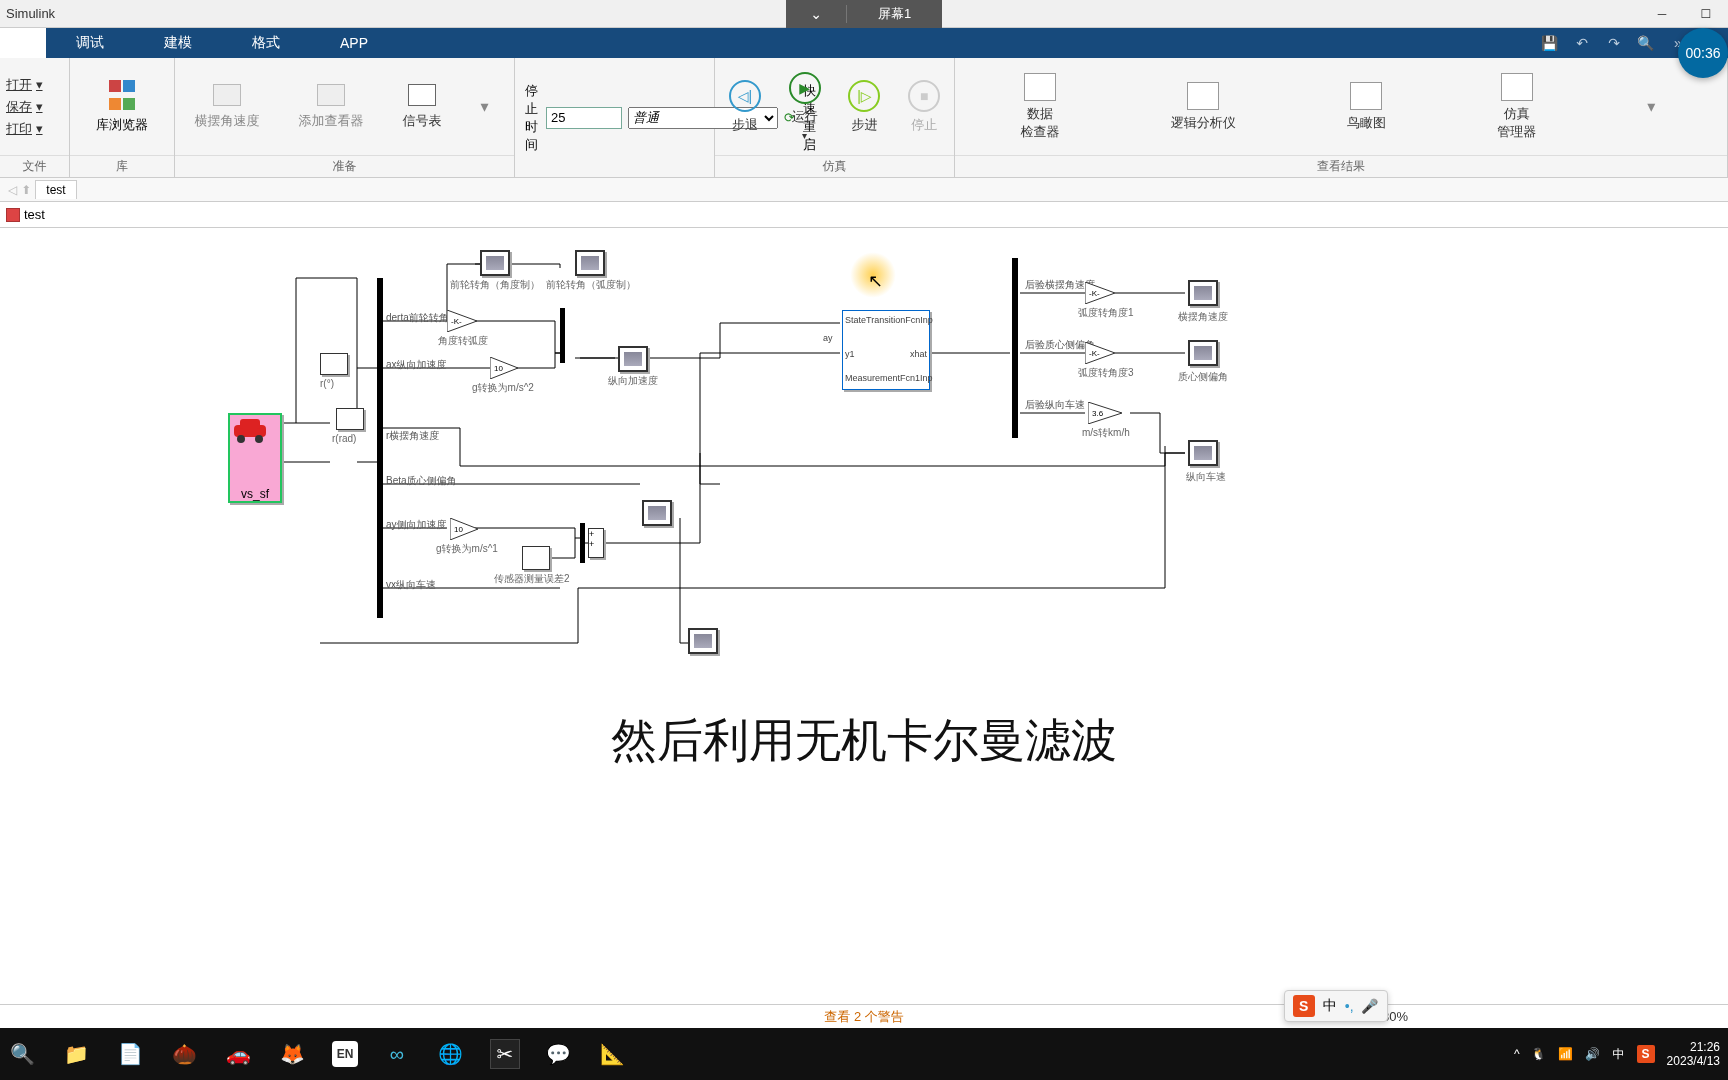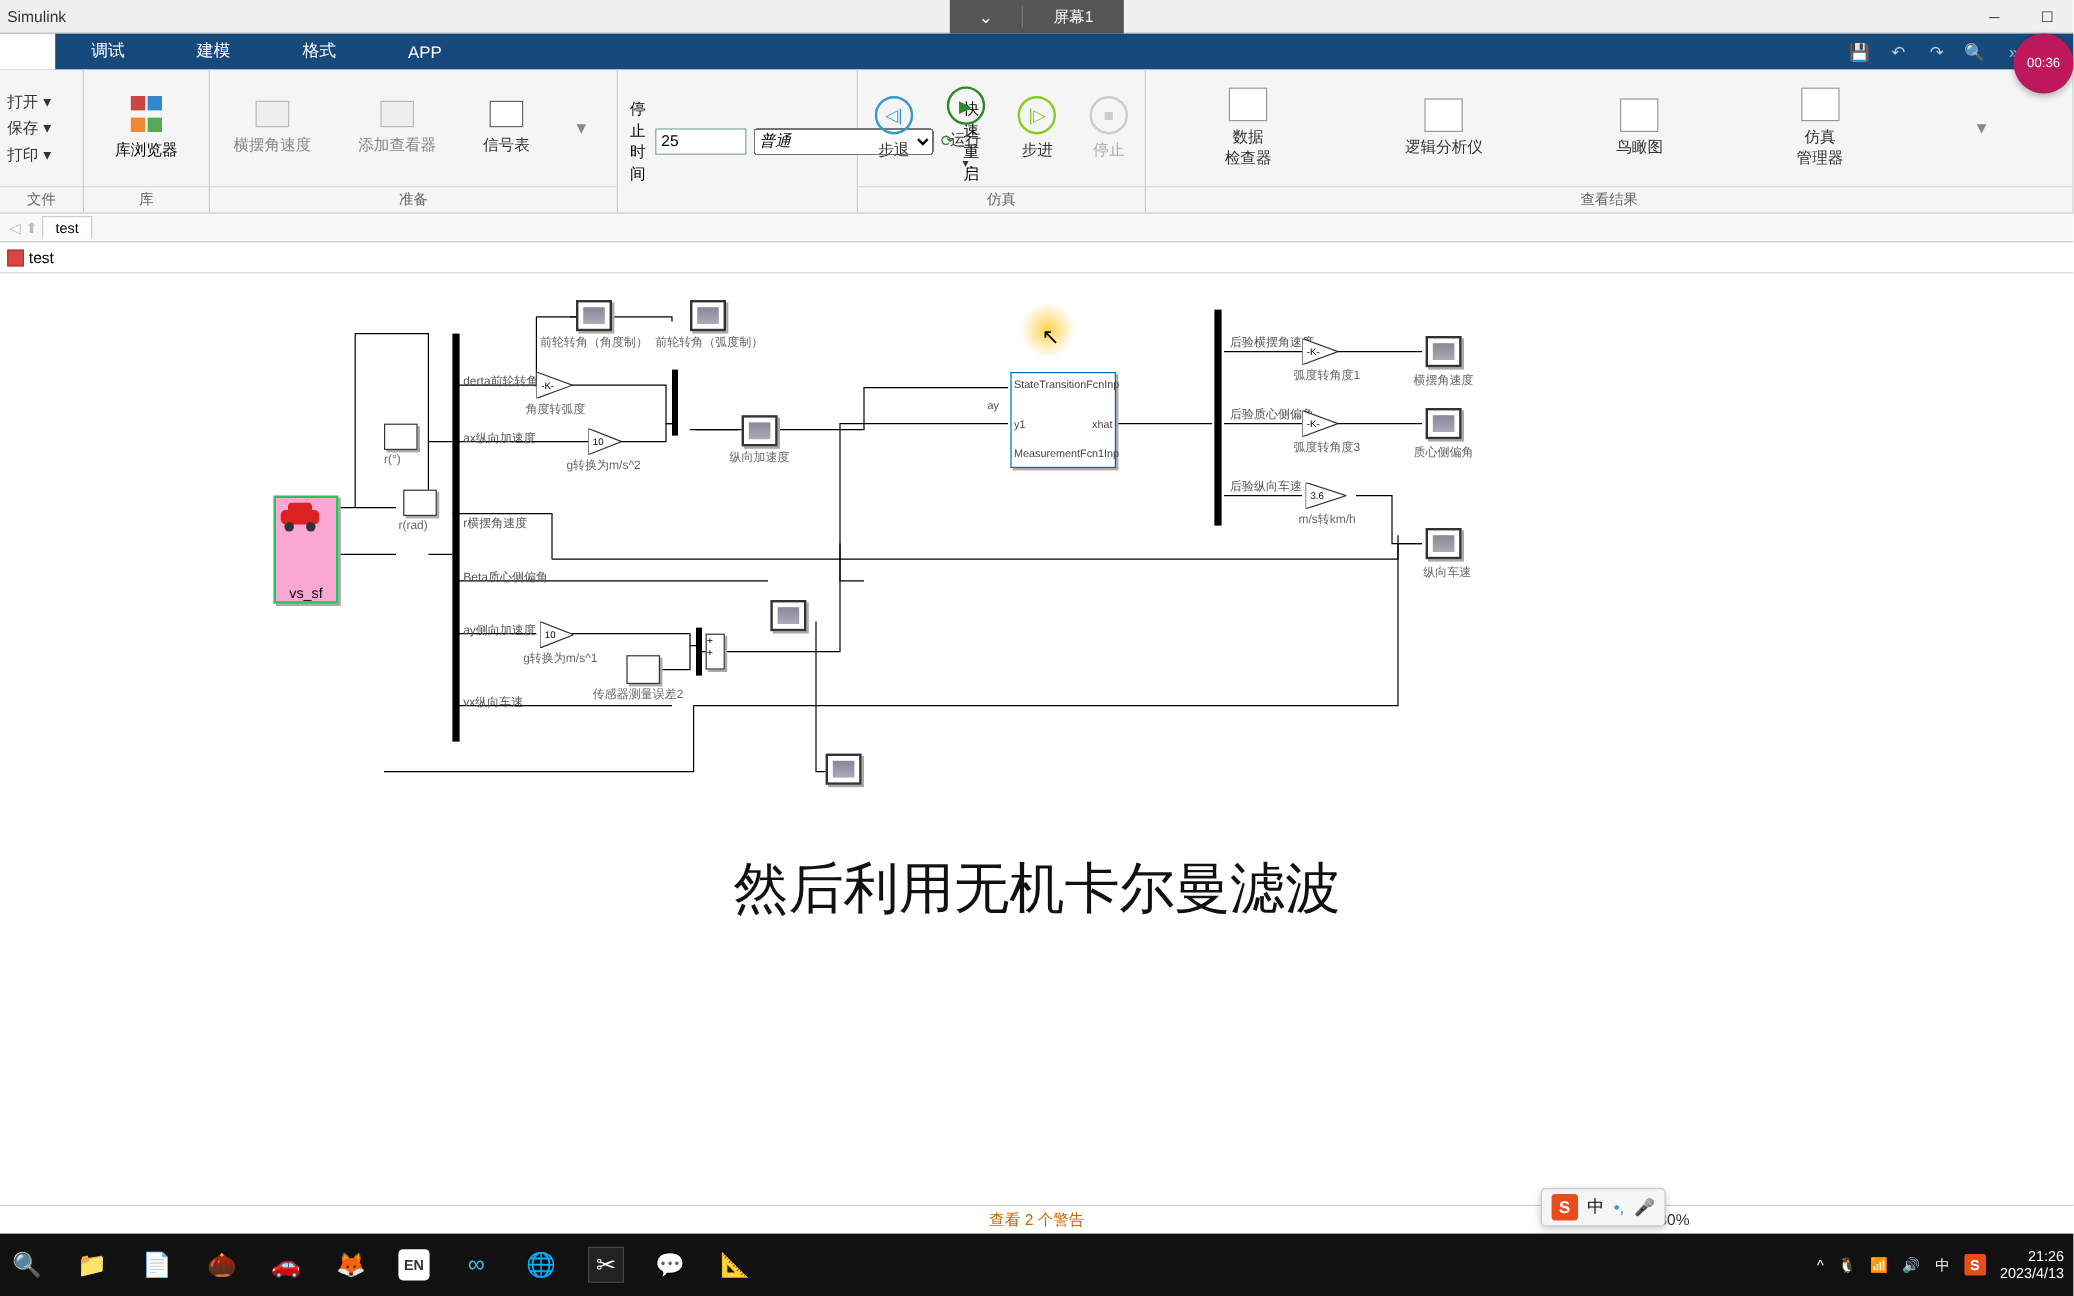--- a/index.html
+++ b/index.html
@@ -3,42 +3,42 @@
 <meta charset="utf-8">
 <style>
 * { margin: 0; padding: 0; box-sizing: border-box; font-family: "Microsoft YaHei", sans-serif; }
 body { background: #fff; width: 1728px; height: 1080px; overflow: hidden; position: relative; }
 
 
 .titlebar { height: 28px; background: #f0f0f0; display: flex; align-items: center; font-size: 13px; color: #333; position: relative; border-bottom: 1px solid #ccc; }
 .titlebar .title { padding-left: 6px; }
 .titlebar .center-dropdown { position: absolute; left: 50%; transform: translateX(-50%); background: #555; color: #fff; height: 28px; display: flex; align-items: center; }
 .titlebar .center-dropdown .arrow { width: 60px; text-align: center; font-size: 14px; }
-.titlebar .center-dropdown .screen { width: 85px; text-align: center; border-left: 1px solid #777; }
+.titlebar .center-dropdown .screen { width: 96px; text-align: center; border-left: 1px solid #777; }
 .titlebar .winctrls { position: absolute; right: 0; display: flex; }
 .titlebar .winctrls div { width: 44px; height: 28px; display: flex; align-items: center; justify-content: center; font-size: 12px; color: #333; }
 
 
 .tabstrip { height: 30px; background: #174a7c; display: flex; align-items: center; position: relative; }
 .tabstrip .tab { color: #fff; font-size: 14px; padding: 0 30px; height: 100%; display: flex; align-items: center; cursor: pointer; }
 .tabstrip .tab.active { background: #fff; color: #174a7c; font-weight: 500; }
 .tabstrip .filler { flex: 1; }
 .tabstrip .rightctrls { display: flex; align-items: center; gap: 8px; padding-right: 6px; }
 .tabstrip .rightctrls .rc { width: 24px; height: 24px; display: flex; align-items: center; justify-content: center; color: #bcd; font-size: 14px; }
-.timer-badge { position: absolute; right: 0; top: 0; width: 50px; height: 50px; border-radius: 25px; background: #be185d; color: #fff; font-size: 11px; display: flex; align-items: center; justify-content: center; z-index: 100; box-shadow: 0 2px 6px rgba(0,0,0,0.3); }
+.timer-badge { position: absolute; right: 0; top: 0; width: 50px; height: 50px; border-radius: 25px; background: #0369a1; color: #fff; font-size: 14px; display: flex; align-items: center; justify-content: center; z-index: 100; box-shadow: 0 2px 6px rgba(0,0,0,0.3); }
 
 
 .ribbon { height: 120px; background: #f5f5f5; border-bottom: 1px solid #ccc; display: flex; position: relative; }
 .ribbon-group { border-right: 1px solid #ccc; display: flex; flex-direction: column; position: relative; }
 .ribbon-group .group-label { font-size: 12px; color: #666; text-align: center; padding: 2px 0; border-top: 1px solid #ddd; }
 .ribbon-group .body { flex: 1; display: flex; align-items: center; }
 
 .file-group { width: 70px; }
 .file-group .body { flex-direction: column; align-items: flex-start; justify-content: center; padding: 4px 6px; gap: 4px; }
-.file-item { font-size: 13px; color: #333; display: flex; align-items: center; gap: 4px; cursor: pointer; }
+.file-item { font-size: 13px; color: #333; display: flex; align-items: center; gap: 4px; cursor: pointer; text-decoration: underline; }
 
 .lib-group { width: 105px; }
 .lib-group .body { flex-direction: column; justify-content: center; gap: 6px; }
 .lib-icon { display: flex; gap: 2px; }
 .lib-icon div { width: 12px; height: 12px; }
 
 .prep-group { width: 340px; }
 .prep-group .body { justify-content: space-around; }
 .prep-item { display: flex; flex-direction: column; align-items: center; gap: 6px; font-size: 13px; color: #888; cursor: pointer; }
 .prep-item .pic { width: 28px; height: 22px; }

